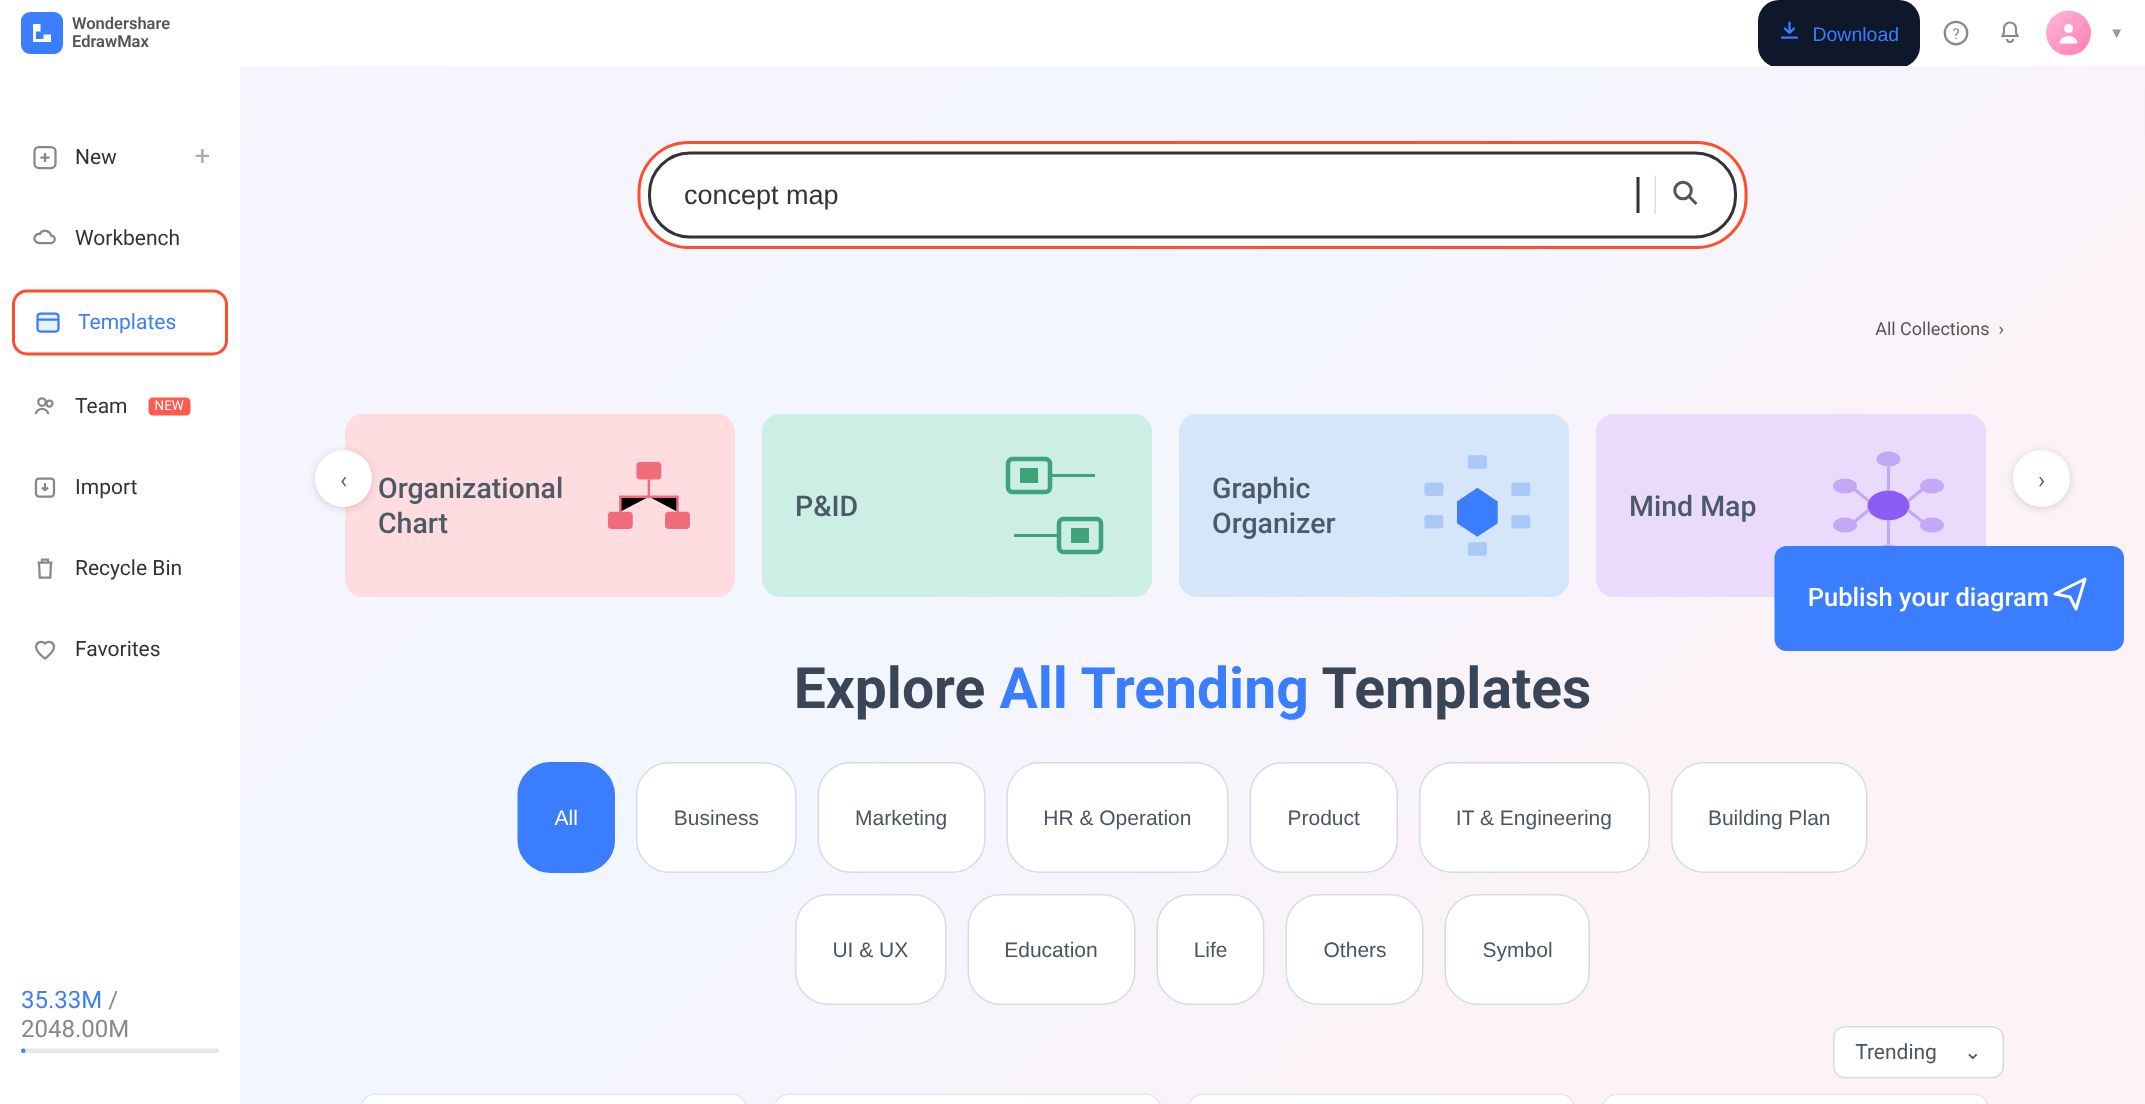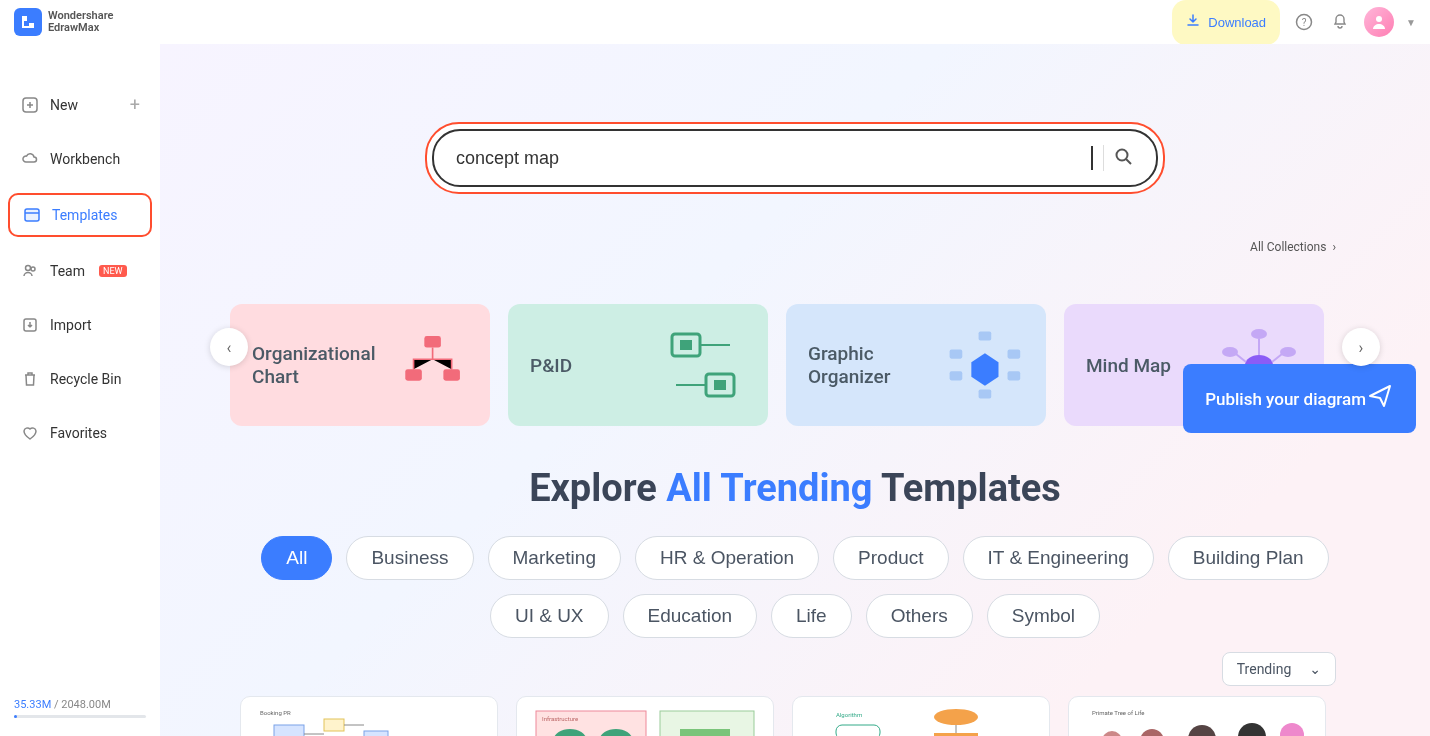--- a/index.html
+++ b/index.html
@@ -4,45 +4,45 @@
 <style>
 * { box-sizing: border-box; margin: 0; padding: 0; }
 body { font-family: -apple-system, BlinkMacSystemFont, 'Segoe UI', Roboto, sans-serif; width: 1430px; height: 736px; overflow: hidden; background: #fff; }
 
 
 .topbar { height: 44px; display: flex; align-items: center; padding: 0 14px; }
 .logo { display: flex; align-items: center; gap: 6px; }
 .logo-icon { width: 28px; height: 28px; background: #3b7dff; border-radius: 6px; display: flex; align-items: center; justify-content: center; color: #fff; font-weight: bold; }
 .logo-text { display: flex; flex-direction: column; font-size: 11px; line-height: 1.1; color: #555; font-weight: 600; }
 .topbar-right { margin-left: auto; display: flex; align-items: center; gap: 12px; }
-.download-btn { background: #fef9c3; color: #3b7dff; border: none; border-radius: 14px; padding: 14px 14px; font-size: 13px; display: flex; align-items: center; gap: 8px; cursor: pointer; }
+.download-btn { background: #0f172a; color: #3b7dff; border: none; border-radius: 14px; padding: 14px 14px; font-size: 13px; display: flex; align-items: center; gap: 8px; cursor: pointer; }
 .icon-btn { width: 24px; height: 24px; display: flex; align-items: center; justify-content: center; color: #888; cursor: pointer; }
 .avatar { width: 30px; height: 30px; border-radius: 50%; background: linear-gradient(135deg,#ffb6d9,#ff7eb3); display: flex; align-items: center; justify-content: center; font-size: 14px; }
 .caret { color: #999; font-size: 10px; }
 
 .layout { display: flex; height: calc(100% - 44px); }
 
 
-.sidebar { width: 160px; display: flex; flex-direction: column; padding: 40px 8px 8px; }
+.sidebar { width: 160px; display: flex; flex-direction: column; padding: 40px 8px 24px; }
 .side-item { display: flex; align-items: center; gap: 10px; padding: 10px 12px; border-radius: 10px; font-size: 14px; color: #333; cursor: pointer; margin-bottom: 14px; position: relative; }
 .side-item.active { background: #fff; border: 2px solid #ff4d2e; color: #3b7dff; }
 .side-item .icon { width: 20px; height: 20px; display: flex; align-items: center; justify-content: center; color: #888; }
 .side-item.active .icon { color: #3b7dff; }
 .side-item .plus { margin-left: auto; color: #aaa; font-size: 18px; }
 .badge-new { background: #ff5a4d; color: #fff; font-size: 9px; padding: 1px 4px; border-radius: 3px; margin-left: 4px; }
-.storage { margin-top: auto; padding: 0 6px 10px; font-size: 11px; color: #888; }
+.storage { margin-top: auto; padding: 0 6px 10px; font-size: 16px; color: #888; }
 .storage .used { color: #3b7dff; }
 .storage-bar { width: 100%; height: 3px; background: #e3e6ea; border-radius: 2px; margin-top: 4px; position: relative; }
 .storage-bar::after { content:""; position: absolute; left:0; top:0; height:100%; width: 2%; background:#3b7dff; border-radius:2px; }
 
 
 .main { flex: 1; position: relative; overflow: hidden; background: linear-gradient(135deg, #f7f4ff 0%, #f2f6ff 40%, #fdf2f6 80%); }
 .inner { padding: 50px 40px 0; }
 
-.search-wrap { display:flex; justify-content:center;margin-top:28px; }
+.search-wrap { display:flex; justify-content:center; }
 .search-outer { width: 740px; padding: 5px; border: 2px solid #ff4d2e; border-radius: 34px; background: #fff; }
 .search-inner { width: 100%; border: 2px solid #333; border-radius: 28px; display: flex; align-items: center; padding: 14px 22px; gap: 10px; }
 .search-input { flex:1; border:none; outline:none; font-size: 18px; color:#333; background:transparent; }
 .search-cursor { width:2px; height:24px; background:#333; margin-left:-4px; }
 .search-sep { width:1px; height:26px; background:#ddd; }
 .search-btn { background:none; border:none; cursor:pointer; color:#555; }
 
 .all-collections { text-align:right; margin: 46px 54px 14px 0; color:#555; font-size: 12px; display:flex; justify-content:flex-end; align-items:center; gap:6px; cursor:pointer; }
 
 .cat-row { display:flex; gap:18px; padding: 0 30px; position:relative; align-items:center; }
@@ -53,21 +53,21 @@
 .cat-card.c1 { background:#ffdce0; }
 .cat-card.c2 { background:#cdeee4; }
 .cat-card.c3 { background:#d5e6fb; }
 .cat-card.c4 { background:#eadafc; }
 .cat-illus { width:86px; height:86px; position:relative; }
 
 .explore-title { text-align:center; margin:40px 0 26px; font-size: 38px; font-weight:700; color:#3b4558; }
 .explore-title .hl { color:#3b7dff; }
 
 .tag-row { display:flex; flex-wrap:wrap; justify-content:center; gap:14px; padding:0 40px; }
-.tag { padding:10px 24px; border-radius:22px; border:1px solid #d7dce3; background:#fff; color:#4b5563; font-size:19px; cursor:pointer; }
+.tag { padding:28px 24px; border-radius:22px; border:1px solid #d7dce3; background:#fff; color:#4b5563; font-size:14px; cursor:pointer; }
 .tag.active { background:#3b7dff; color:#fff; border-color:#3b7dff; }
 
 .sort-row { display:flex; justify-content:flex-end; padding:14px 54px 10px 0; }
 .sort-sel { border:1px solid #d7dce3; border-radius:8px; padding:8px 14px; background:#fff; display:flex; align-items:center; gap:18px; cursor:pointer; color:#4b5563; font-size:14px; }
 
 .tmpl-row { display:flex; gap:18px; padding:0 40px; }
 .tmpl-card { flex:0 0 258px; height:72px; border:1px solid #e4e8ee; border-radius:10px; background:#fff; overflow:hidden; cursor:pointer; padding:8px; }
 .tmpl-thumb { width:100%; height:100%; display:flex; align-items:center; justify-content:center; font-size:9px; color:#888; }
 
 .publish-cta { position:absolute; right:14px; top:320px; background:#3b7dff; color:#ffffff; padding:18px 22px; border-radius:8px; display:flex; align-items:center; cursor:pointer; font-size:17px; font-weight:500; line-height:1.3; }

